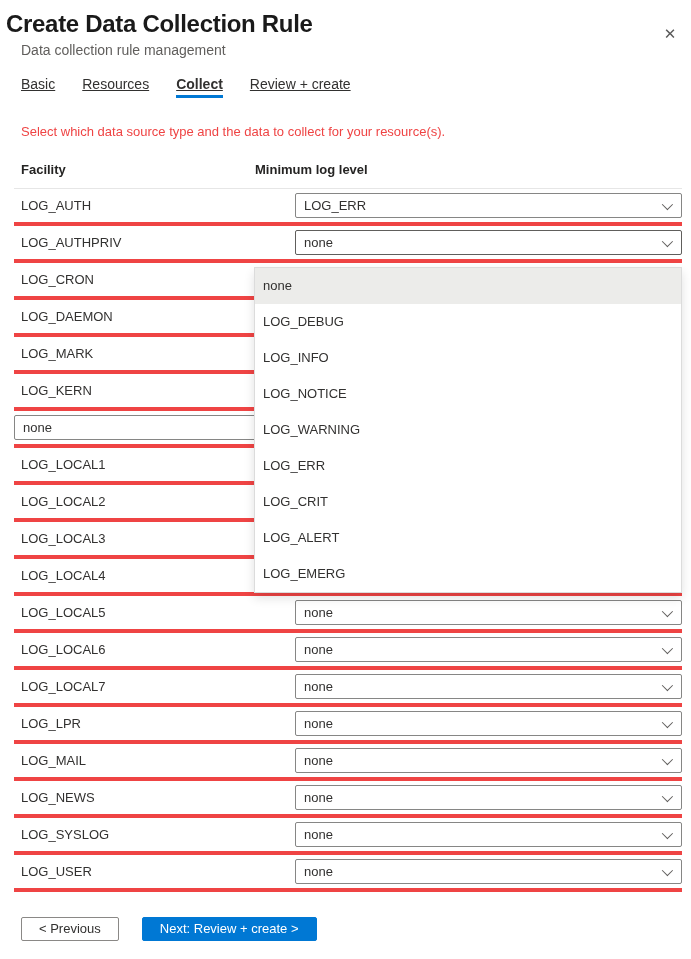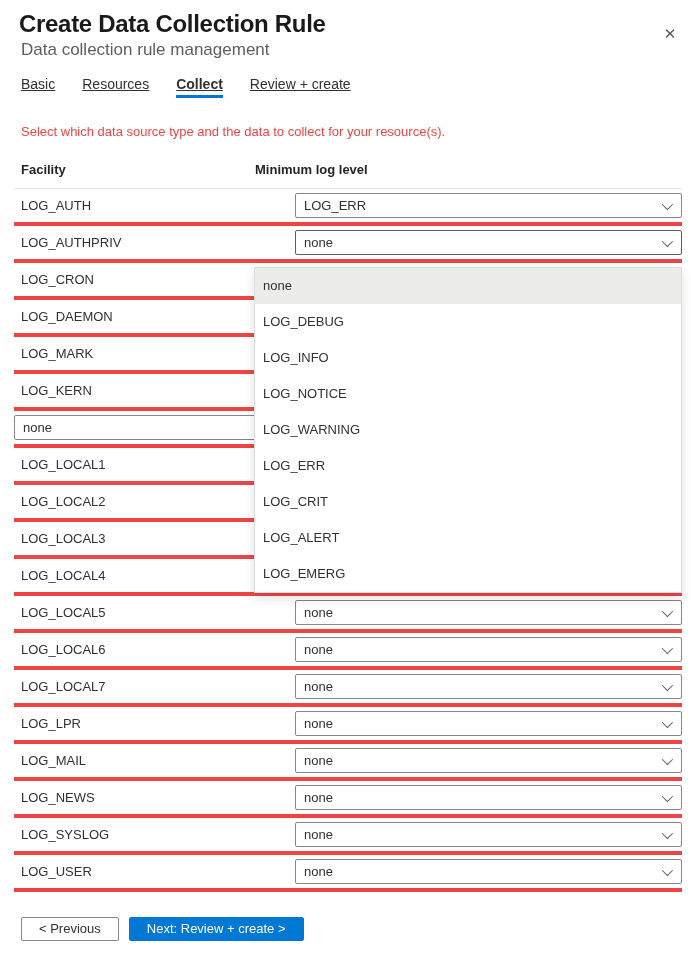--- a/index.html
+++ b/index.html
@@ -8,28 +8,28 @@
     width: 691px; height: 959px;
     font-family: "Liberation Sans", sans-serif;
     color: #323130;
     overflow: hidden;
     position: relative;
   }
   .panel { position: relative; width: 691px; height: 959px; background: #fff; }
 
   
   .title {
-    margin: 10px 40px 0 19px;
+    margin: 10px 40px 0 6px;
     font-size: 24px; line-height: 28px;
     font-weight: 700; color: #1a1a1a;
     letter-spacing: -0.3px;
   }
   .subtitle {
     margin: 5px 0 0 21px;
-    font-size: 17px; line-height: 14px;
+    font-size: 14px; line-height: 14px;
     color: #605e5c;
   }
   .close-btn {
     position: absolute; top: 13px; right: 10px;
     width: 22px; height: 22px;
     background: none; border: none;
     font-size: 15px; line-height: 22px;
     color: #595959; cursor: pointer;
     font-family: "Liberation Sans", sans-serif;
   }
@@ -104,21 +104,21 @@
     height: 36px; line-height: 36px;
     padding-left: 8px;
     font-size: 13px; color: #323130;
     background: #fff; cursor: pointer;
   }
   .flyout-item.highlighted { background: #ececea; }
 
   
   .footer {
     margin: 25px 0 0 21px;
-    display: flex; gap: 10px; align-items: center;
+    display: flex; gap: 23px; align-items: center;
   }
   .btn {
     height: 24px;
     font-family: "Liberation Sans", sans-serif;
     font-size: 13px; line-height: 22px;
     border-radius: 2px; cursor: pointer;
     padding: 0 17px;
   }
   .btn-secondary { background: #fff; border: 1px solid #8a8886; color: #323130; }
   .btn-primary { background: #0078d4; border: 1px solid #0078d4; color: #ffffff; }

